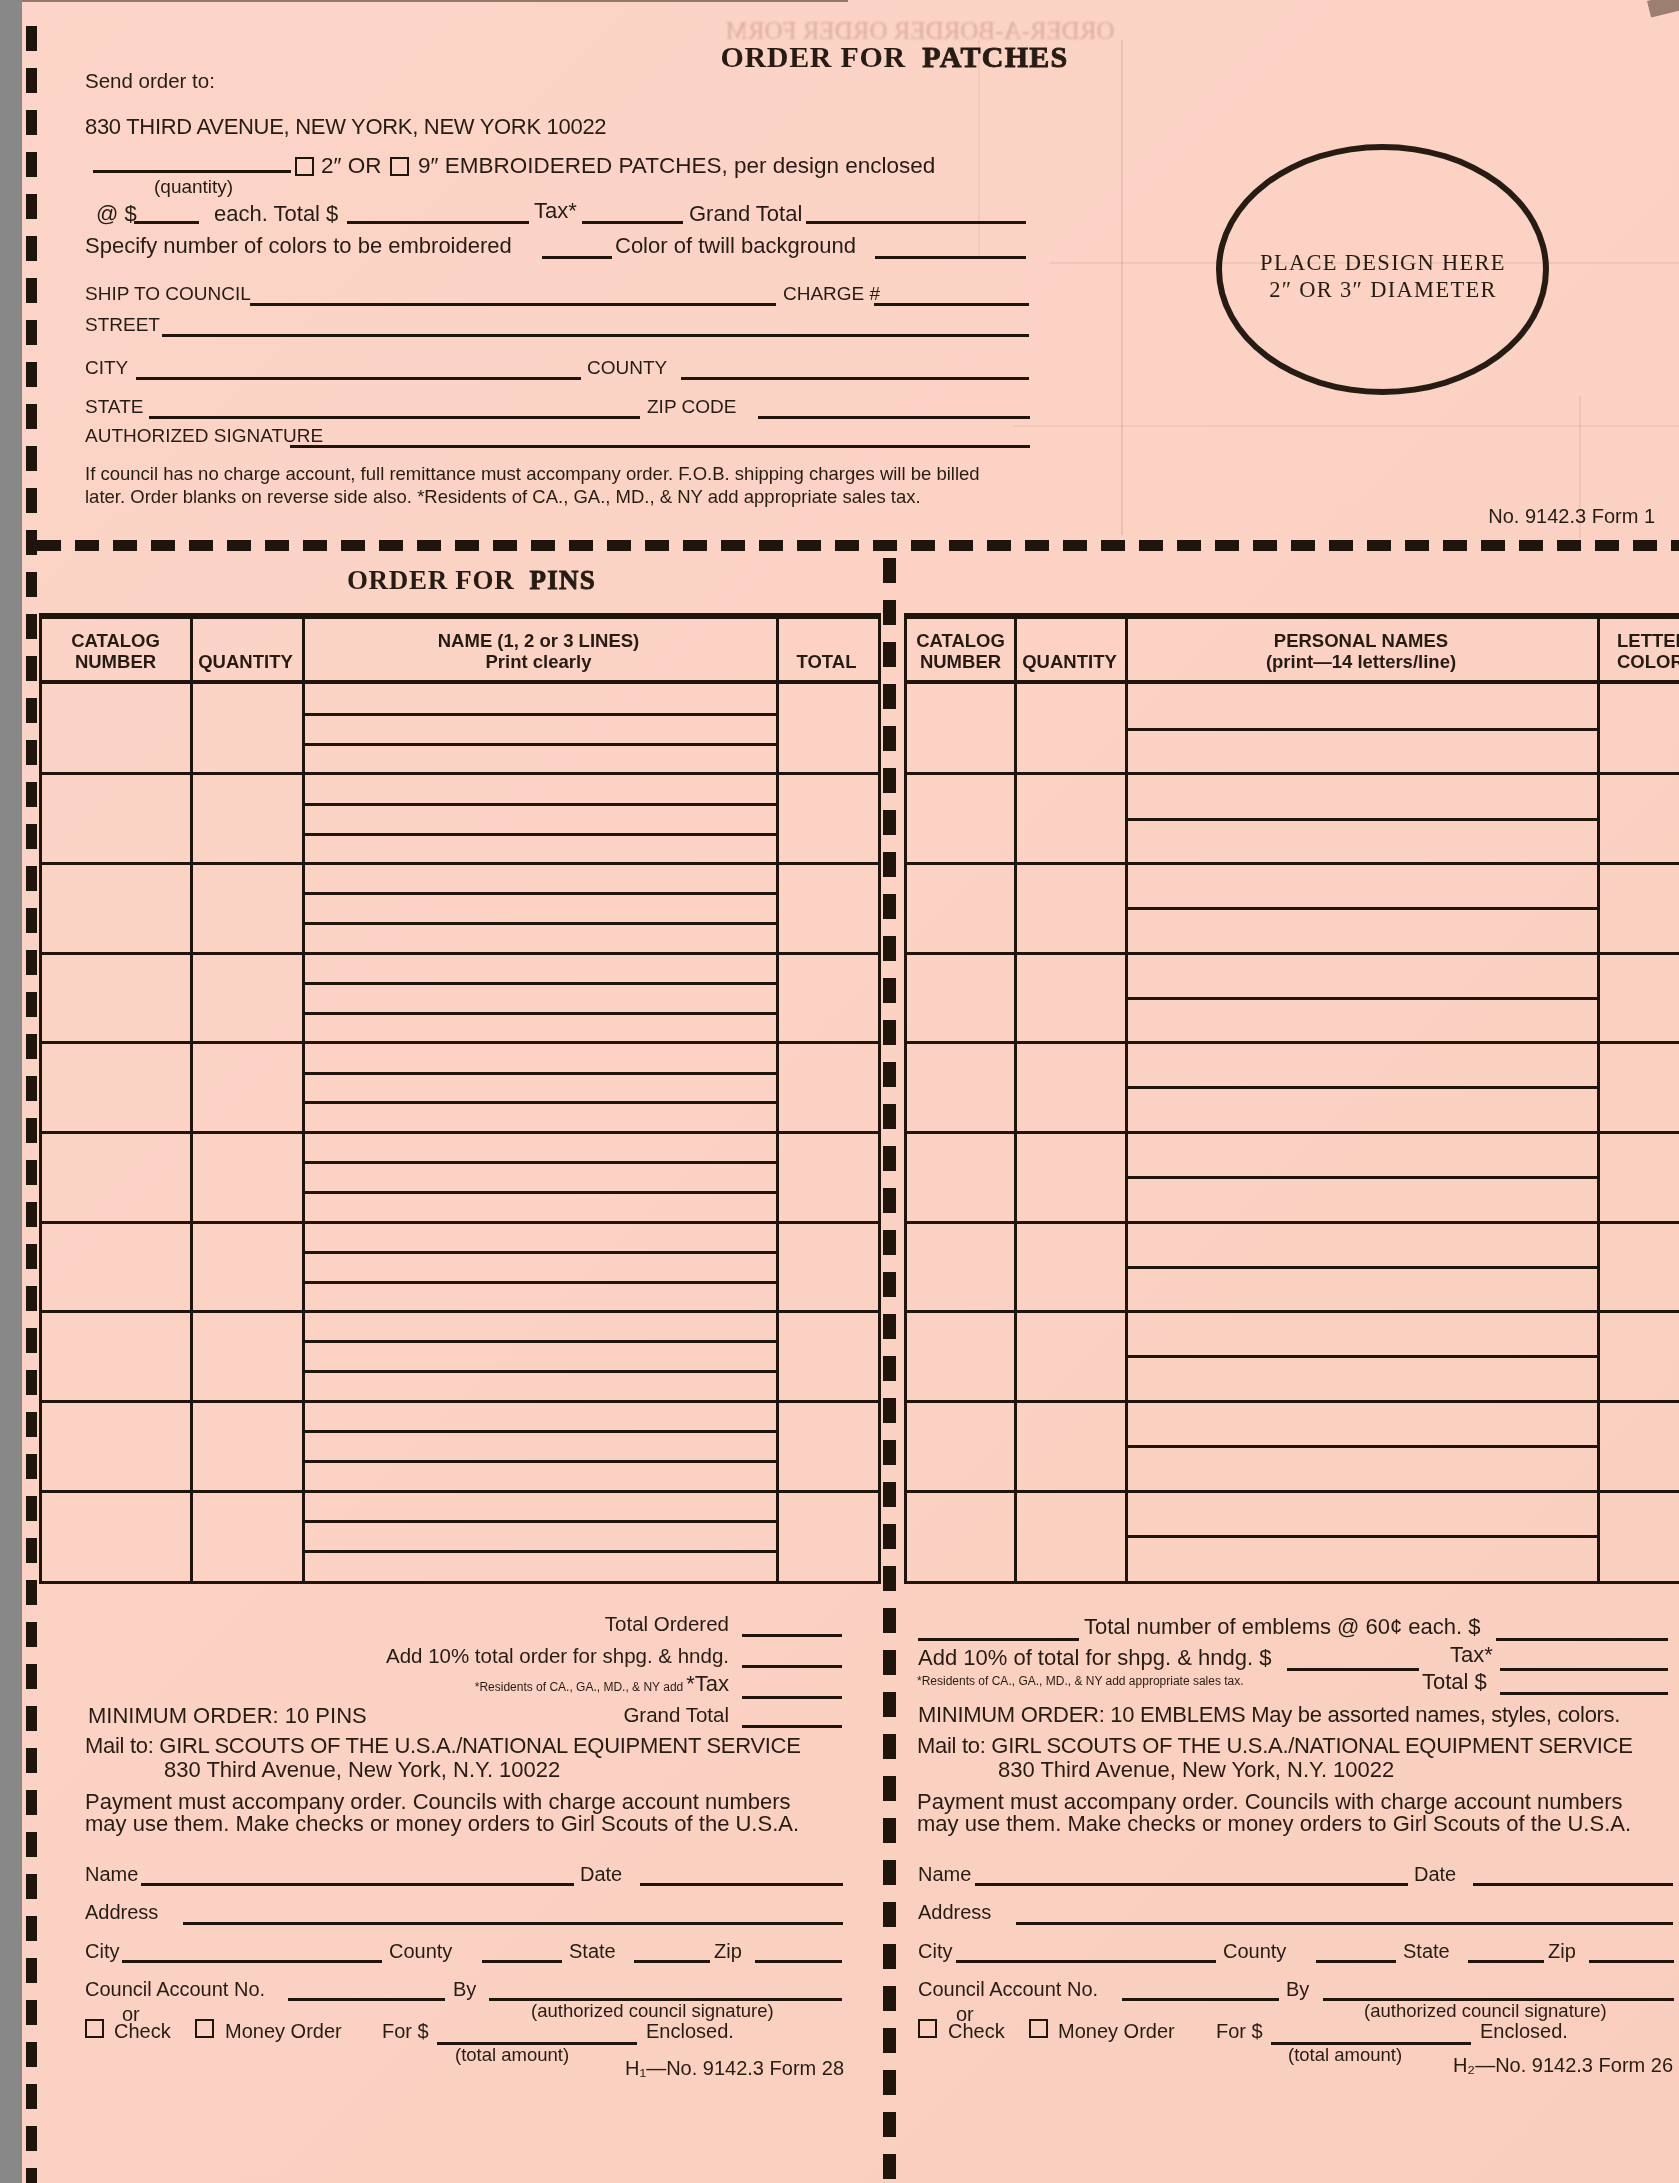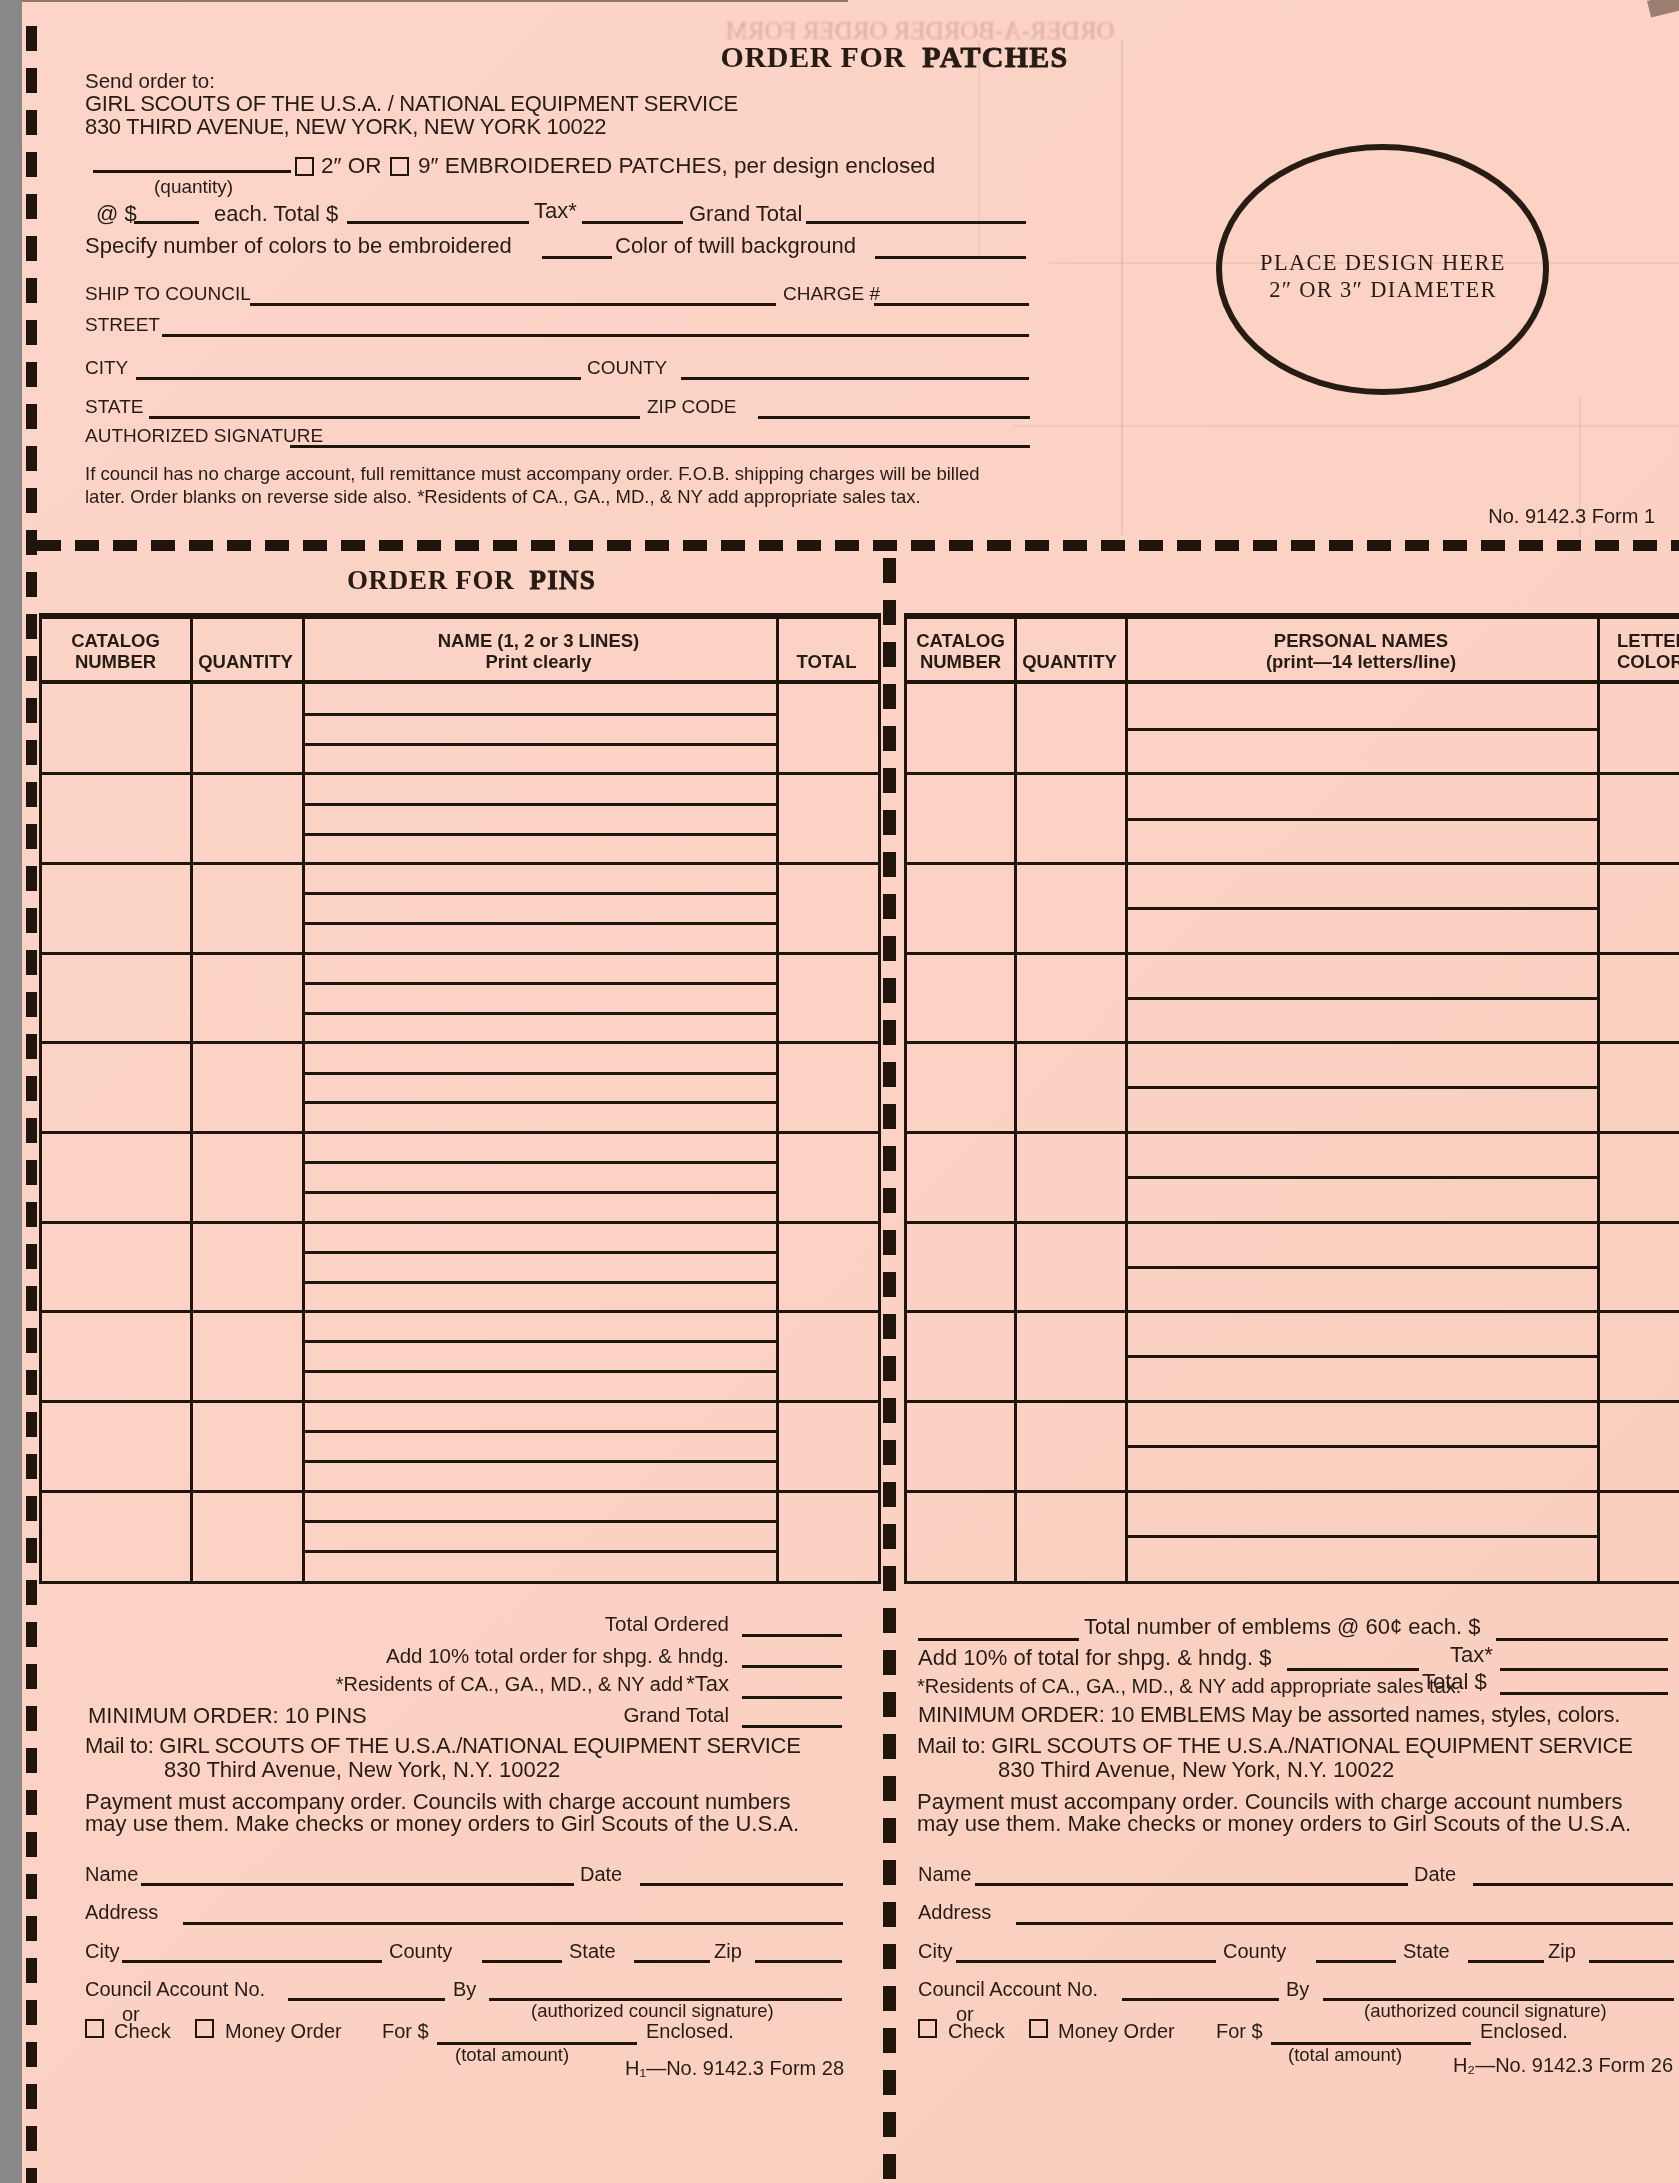--- a/index.html
+++ b/index.html
@@ -12,21 +12,21 @@
   .page{
     position:relative;width:1679px;height:2183px;overflow:hidden;
     background:linear-gradient(135deg,#fcd5c8 0%,#fbd2c4 45%,#f9cebe 100%);
     color:var(--ink);
     margin-left:22px;
   }
   .t{position:absolute;white-space:nowrap;line-height:1.15}
   .ctr{text-align:center}
   .rgt{text-align:right}
   .b{font-weight:400}
-  .f26{font-size:20px}.f28{font-size:18.5px}.f29{font-size:19px}.f30{font-size:20px}
+  .f26{font-size:12px}.f28{font-size:18.5px}.f29{font-size:19px}.f30{font-size:20px}
   .f31{font-size:20.5px}.f33{font-size:22px}.f34{font-size:22.5px}
   .serif{font-family:"Liberation Serif",serif}
   .title{font-family:"Liberation Serif",serif;font-weight:700;letter-spacing:0.7px}
   .heavy{-webkit-text-stroke:0.9px currentColor;letter-spacing:1.3px}
   .ln{position:absolute;height:2.6px;background:var(--line)}
   .bx{position:absolute;width:18.5px;height:18.5px;border:2.6px solid var(--line);background:transparent}
   
   .tbl{position:absolute;border:3.3px solid var(--line);border-top:6px solid var(--line)}
   .colline{position:absolute;top:0;bottom:0;width:3.3px;background:var(--line)}
   .hsep{position:absolute;left:0;right:0;height:4px;background:var(--line)}
@@ -60,21 +60,20 @@
   <div class="grule" style="left:956px;top:40px;width:2px;height:218px;opacity:.06"></div>
   <div class="grule" style="left:1027px;top:262px;width:652px;height:2px;opacity:.07"></div>
   <div class="grule" style="left:991px;top:425px;width:688px;height:2px;opacity:.06"></div>
 
   <div class="t title ctr" style="left:595px;top:40px;width:555px;font-size:30px">
     <span>ORDER FOR</span>&nbsp;
     <span class="heavy">PATCHES</span>
   </div>
 
   <div class="t f31 b" style="left:63px;top:69px">Send order to:</div>
-  <div class="t f33" style="left:63px;top:91px;letter-spacing:-0.3px">GIRL SCOUTS OF THE U.S.A. / NATIONAL EQUIPMENT SERVICE</div>
   <div class="t f33" style="left:63px;top:114px;letter-spacing:-0.3px">830 THIRD AVENUE, NEW YORK, NEW YORK 10022</div>
 
   <div class="ln" style="left:71px;top:170px;width:198px"></div>
   <div class="bx" style="left:273px;top:157px"></div>
   <div class="t f34" style="left:299px;top:153px">2″ OR</div>
   <div class="bx" style="left:368px;top:157px"></div>
   <div class="t f34" style="left:396px;top:153px">9″ EMBROIDERED PATCHES, per design enclosed</div>
   <div class="t f29" style="left:132px;top:176px">(quantity)</div>
 
   <div class="t f33" style="left:74px;top:201px">@ $</div>

